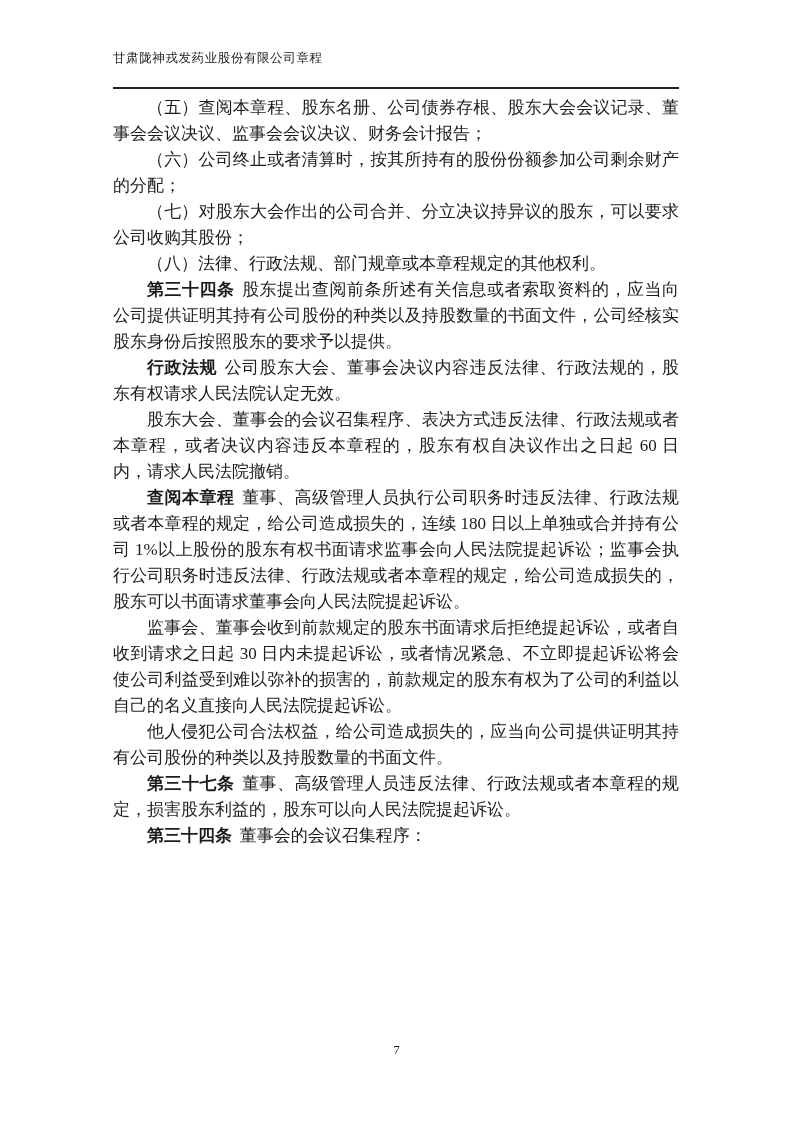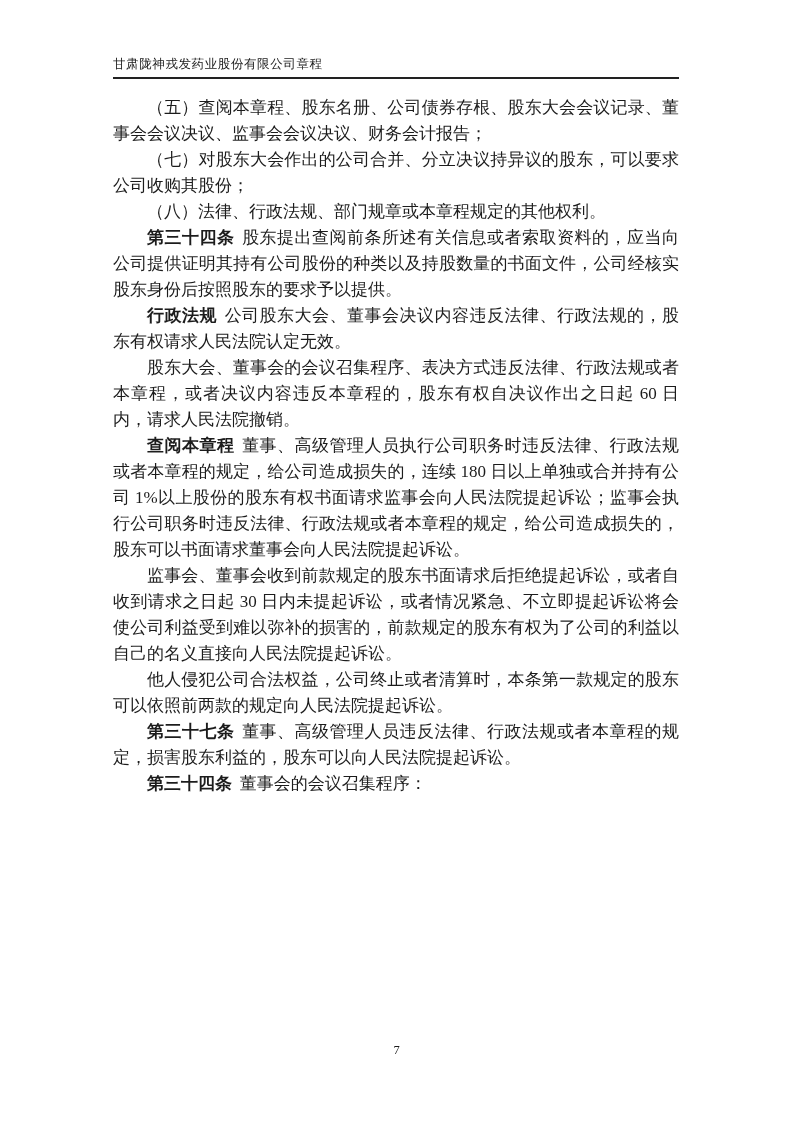--- a/index.html
+++ b/index.html
@@ -14,22 +14,22 @@
   }
   .page {
     position: absolute;
     inset: 0;
     background: #ffffff;
   }
   .doc-header {
     position: absolute;
     left: 113px;
     right: 114px;
-    top: 54px;
-    padding-bottom: 4px;
+    top: 48px;
+    padding-bottom: 20px;
     border-bottom: 2.5px solid #222222;
   }
   .doc-header-title {
     font-size: 12.5px;
     letter-spacing: 0.6px;
     color: #1c1c1c;
     white-space: nowrap;
   }
   .doc-body {
     position: absolute;
@@ -66,36 +66,37 @@
 
 <div class="page">
 
   <header class="doc-header">
     <span class="doc-header-title">甘肃陇神戎发药业股份有限公司章程</span>
   </header>
 
   <main class="doc-body" id="body-container">
   <p class="para"><span class="para-text">（五）查阅本章程、股东名册、公司债券存根、股东大会会议记录、董事会会议决议、监事会会议决议、财务会计报告；</span></p>
 
+  <p class="para"><span class="para-text">（六）公司终止或者清算时，按其所持有的股份份额参加公司剩余财产的分配；</span></p>
 
   <p class="para"><span class="para-text">（七）对股东大会作出的公司合并、分立决议持异议的股东，可以要求公司收购其股份；</span></p>
 
   <p class="para"><span class="para-text">（八）法律、行政法规、部门规章或本章程规定的其他权利。</span></p>
 
   <p class="para"><b class="article-label">第三十四条</b><span class="para-text">股东提出查阅前条所述有关信息或者索取资料的，应当向公司提供证明其持有公司股份的种类以及持股数量的书面文件，公司经核实股东身份后按照股东的要求予以提供。</span></p>
 
   <p class="para"><b class="article-label">行政法规</b><span class="para-text">公司股东大会、董事会决议内容违反法律、行政法规的，股东有权请求人民法院认定无效。</span></p>
 
   <p class="para"><span class="para-text">股东大会、董事会的会议召集程序、表决方式违反法律、行政法规或者本章程，或者决议内容违反本章程的，股东有权自决议作出之日起 60 日内，请求人民法院撤销。</span></p>
 
   <p class="para"><b class="article-label">查阅本章程</b><span class="para-text">董事、高级管理人员执行公司职务时违反法律、行政法规或者本章程的规定，给公司造成损失的，连续 180 日以上单独或合并持有公司 1%以上股份的股东有权书面请求监事会向人民法院提起诉讼；监事会执行公司职务时违反法律、行政法规或者本章程的规定，给公司造成损失的，股东可以书面请求董事会向人民法院提起诉讼。</span></p>
 
   <p class="para"><span class="para-text">监事会、董事会收到前款规定的股东书面请求后拒绝提起诉讼，或者自收到请求之日起 30 日内未提起诉讼，或者情况紧急、不立即提起诉讼将会使公司利益受到难以弥补的损害的，前款规定的股东有权为了公司的利益以自己的名义直接向人民法院提起诉讼。</span></p>
 
-  <p class="para"><span class="para-text">他人侵犯公司合法权益，公司终止或者清算时，本条第一款规定的股东可以依照前两款的规定向人民法院提起诉讼。</span></p>
+  <p class="para"><span class="para-text">他人侵犯公司合法权益，给公司造成损失的，应当向公司提供证明其持有公司股份的种类以及持股数量的书面文件。</span></p>
 
   <p class="para"><b class="article-label">第三十七条</b><span class="para-text">董事、高级管理人员违反法律、行政法规或者本章程的规定，损害股东利益的，股东可以向人民法院提起诉讼。</span></p>
 
   <p class="para"><b class="article-label">第三十四条</b><span class="para-text">董事会的会议召集程序：</span></p>
 </main>
 
   <footer class="doc-footer">
     <span class="page-number">7</span>
   </footer>
 

